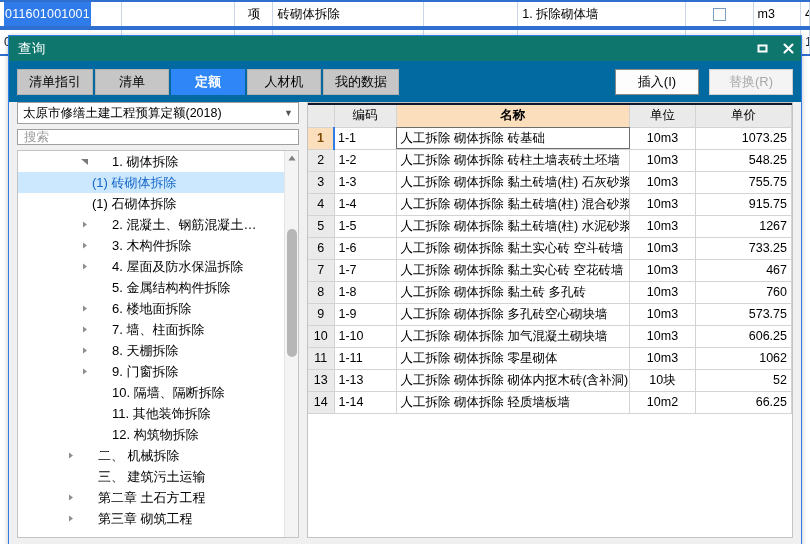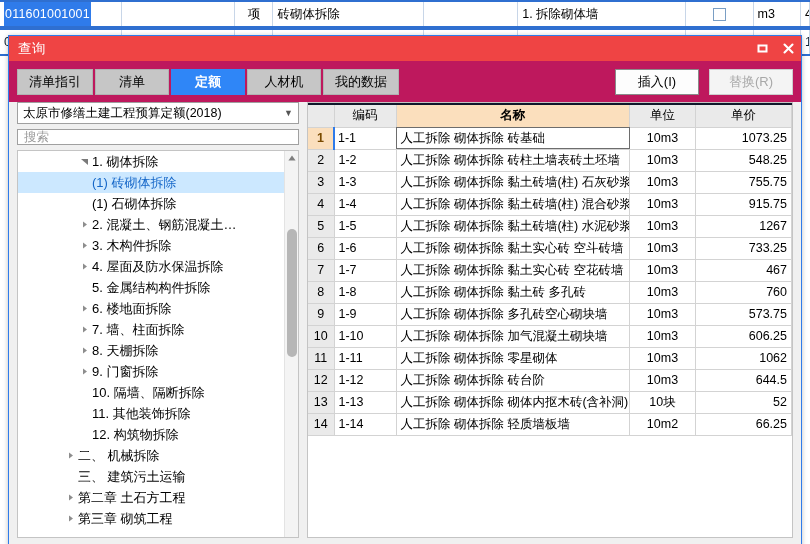--- a/index.html
+++ b/index.html
@@ -52,38 +52,38 @@
   
   #dialog {
     position: absolute;
     left: 8px; top: 35px; width: 794px; height: 512px;
     background: #f0f0f0;
     border: 1px solid #2f7bea;
     display: flex; flex-direction: column;
     box-shadow: 0 1px 5px rgba(0,0,0,.25);
   }
   #titlebar {
-    height: 25px; background: #ef4444;
+    height: 25px; background: #0f766e;
     display: flex; align-items: center;
     color: #fff; flex: 0 0 auto;
   }
   #titlebar .title { padding-left: 9px; font-size: 13.5px; letter-spacing: .5px; }
   #titlebar .spacer { flex: 1; }
   .tb-btn {
     width: 26px; height: 25px; display: flex;
     align-items: center; justify-content: center;
     color: #fff;
   }
   .tb-btn svg { display: block; }
 
   
   #tabrow {
     height: 41px; display: flex; align-items: center;
     padding: 0 8px; flex: 0 0 auto;
-    background: #be185d;
+    background: #0369a1;
   }
   .tab {
     height: 26px; min-width: 74px;
     background: #c6c6c6; color: #000;
     border: 1px solid #b2b2b2;
     display: flex; align-items: center; justify-content: center;
     font-size: 13px; padding: 0 11px;
     margin-right: 2px;
   }
   .tab.active { background: #2f86f7; color: #fff; border-color: #2f86f7; font-weight: bold; }
@@ -121,20 +121,21 @@
 
   #tree {
     flex: 1; background: #fff; border: 1px solid #c4c4c4;
     position: relative; overflow: hidden;
   }
   .tree-scroll { position: absolute; inset: 0 14px 0 0; overflow: hidden; }
   .tnode {
     height: 21px; display: flex; align-items: center;
     font-size: 13px; color: #000; white-space: nowrap;
     padding-right: 4px;
+    gap: 20px;
   }
   .tnode.sel { background: #cce8ff; color: #1466c8; }
   .tnode .arrow {
     width: 16px; flex: 0 0 16px; display: flex;
     align-items: center; justify-content: center;
   }
   .tnode .arrow svg { display: block; }
   .tnode .tlabel { overflow: hidden; text-overflow: ellipsis; }
   
   .lvl0 { padding-left: 58px; }
@@ -493,27 +494,20 @@
             <td class="price">606.25</td>
           </tr>
           <tr>
             <td class="rowhdr">11</td>
             <td class="code">1-11</td>
             <td class="name">人工拆除 砌体拆除 零星砌体</td>
             <td class="unit">10m3</td>
             <td class="price">1062</td>
           </tr>
           <tr>
-            <td class="rowhdr">12</td>
-            <td class="code">1-12</td>
-            <td class="name">人工拆除 砌体拆除 砖台阶</td>
-            <td class="unit">10m3</td>
-            <td class="price">644.5</td>
-          </tr>
-          <tr>
             <td class="rowhdr">13</td>
             <td class="code">1-13</td>
             <td class="name">人工拆除 砌体拆除 砌体内抠木砖(含补洞)</td>
             <td class="unit">10块</td>
             <td class="price">52</td>
           </tr>
           <tr>
             <td class="rowhdr">14</td>
             <td class="code">1-14</td>
             <td class="name">人工拆除 砌体拆除 轻质墙板墙</td>

